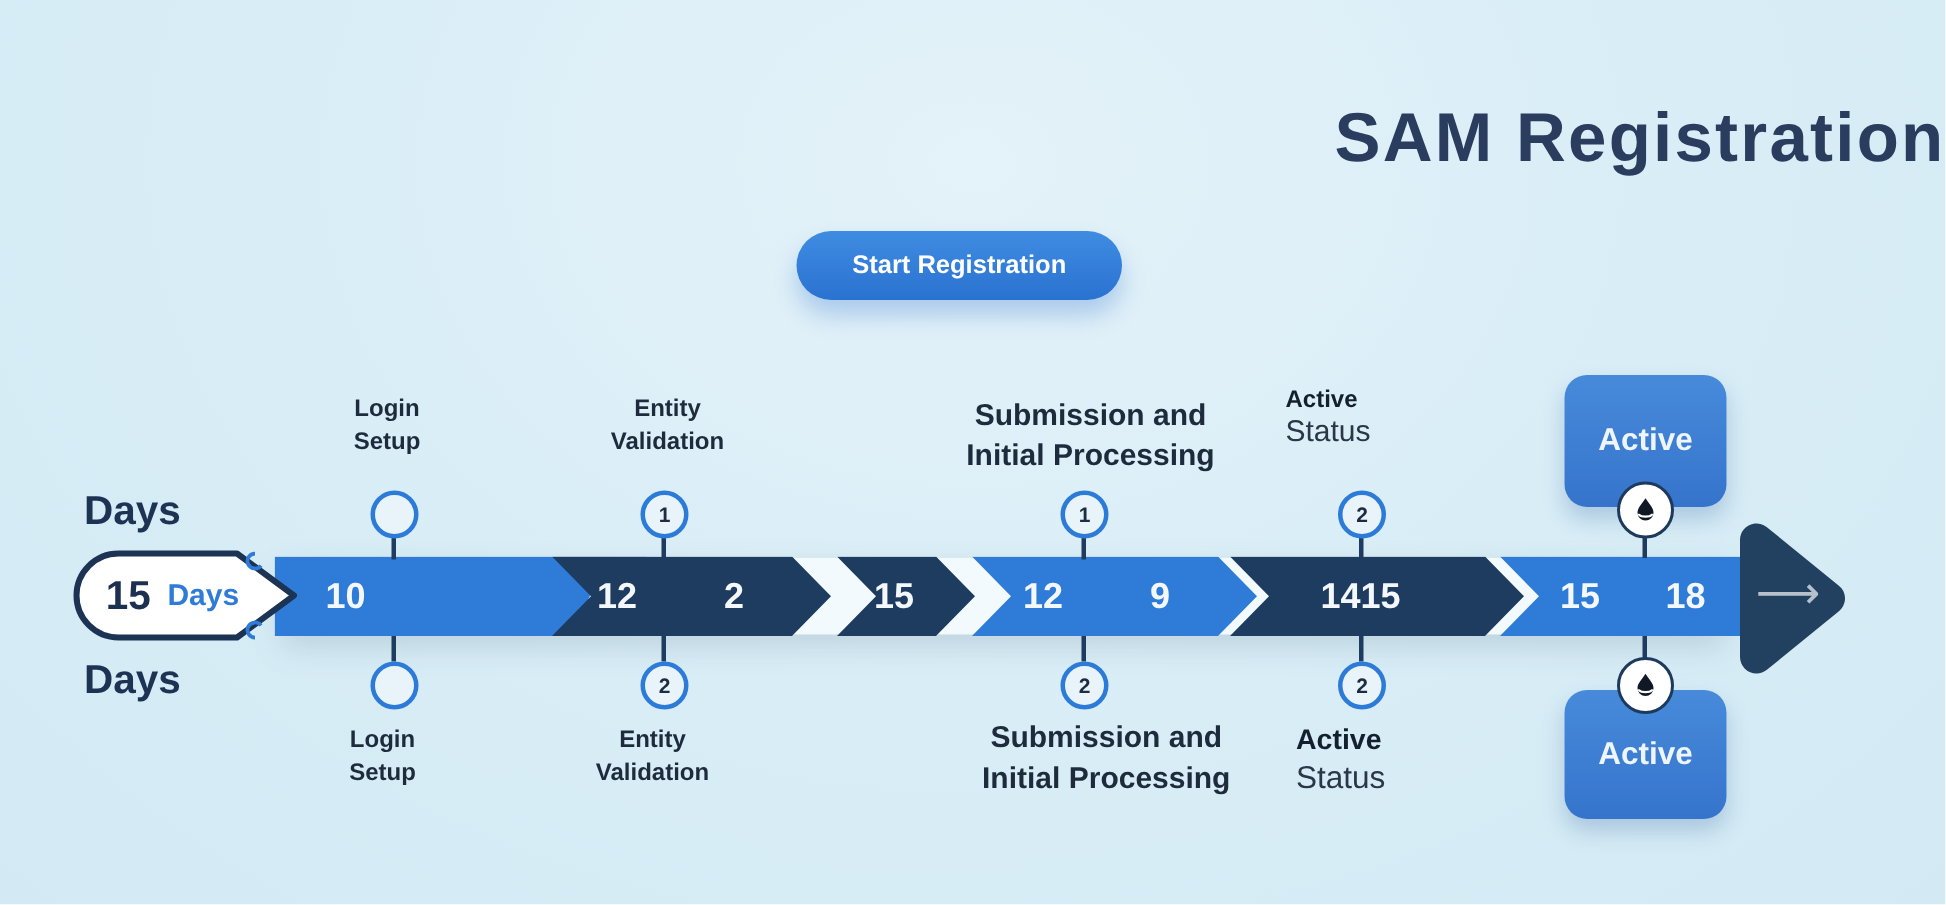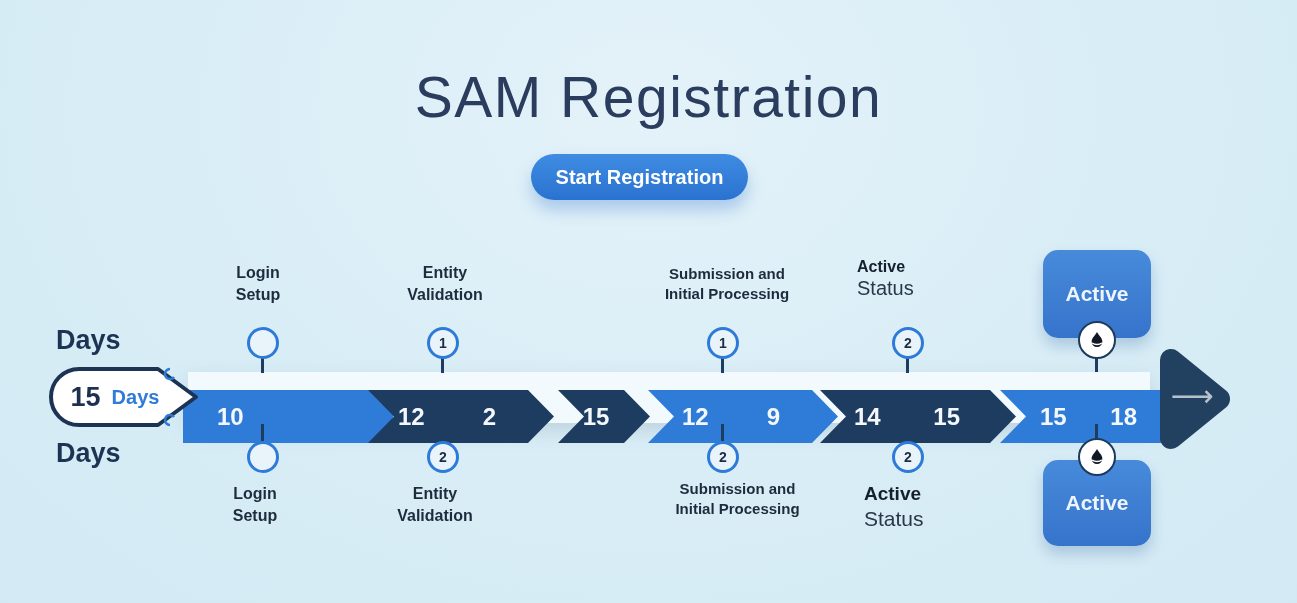--- a/index.html
+++ b/index.html
@@ -5,40 +5,40 @@
   html,body{margin:0;padding:0;}
   body{font-family:"Liberation Sans","DejaVu Sans",sans-serif;}
   #canvas{
     position:relative;width:1297px;height:603px;overflow:hidden;
     background:radial-gradient(ellipse at 50% 18%, #e4f2f9 0%, #d8edf6 55%, #d3eaf4 100%);
   }
   .abs{position:absolute;}
 
   
   .page-title{
-    left:0;top:64px;width:100%;text-align:center;
-    font-size:57px;font-weight:400;letter-spacing:1.5px;color:#2b3d5e;
+    left:0;top:64px;width:100%;text-align:right;
+    font-size:46px;font-weight:700;letter-spacing:1.5px;color:#2b3d5e;
   }
   .cta{
     left:531px;top:154px;width:217px;height:46px;border:none;cursor:pointer;
     border-radius:23px;background:linear-gradient(180deg,#3f8ce2 0%,#2a72d0 100%);
     box-shadow:0 10px 16px rgba(42,111,208,.30);
-    color:#fff;font-size:20px;font-weight:700;font-family:inherit;
+    color:#fff;font-size:17px;font-weight:700;font-family:inherit;
   }
 
   
   .days-label{font-size:27px;font-weight:700;color:#1d3354;}
 
   
   .bar-backing{
     left:188px;top:372px;width:962px;height:51px;background:#f2fafd;
     filter:drop-shadow(0 8px 10px rgba(30,60,90,.15));
   }
   .seg{
-    top:390px;height:53px;display:flex;align-items:center;justify-content:space-between;
+    top:371px;height:53px;display:flex;align-items:center;justify-content:space-between;
     font-size:24px;font-weight:700;color:#f4f8fc;
   }
   .seg.blue{background:#2f7cd8;}
   .seg.dark{background:#1e3c5f;}
   .clip-point{clip-path:polygon(0 0,calc(100% - 26px) 0,100% 50%,calc(100% - 26px) 100%,0 100%);}
   .clip-both{clip-path:polygon(0 0,calc(100% - 26px) 0,100% 50%,calc(100% - 26px) 100%,0 100%,26px 50%);}
   .clip-notch{clip-path:polygon(0 0,100% 0,100% 100%,0 100%,26px 50%);}
 
   
   .pill-text{left:62px;top:371px;width:106px;height:53px;display:flex;align-items:center;gap:11px;justify-content:center;}
@@ -48,21 +48,21 @@
   
   .stem{width:3px;background:#1e3c5f;}
   .node{
     width:26px;height:26px;border-radius:50%;border:3px solid #2d7bd8;background:#e9f4fa;
     display:flex;align-items:center;justify-content:center;
     font-size:14px;font-weight:700;color:#1d2c42;
   }
 
   
   .lbl{white-space:pre-line;text-align:center;font-weight:700;color:#1e2b3c;font-size:16px;line-height:1.4;}
-  .lbl.small{font-size:15px;line-height:1.35;}
+  .lbl.small{font-size:20px;line-height:1.35;}
   .as-line1{font-weight:700;font-size:16px;color:#15202e;line-height:1.2;}
   .as-line2{font-weight:400;font-size:20px;color:#2b3748;line-height:1.2;text-align:right;}
   .as-bottom .as-line1{font-size:19px;}
   .as-bottom .as-line2{font-size:21px;}
 
   
   .card{
     width:108px;border-radius:15px;display:flex;align-items:center;justify-content:center;
     background:linear-gradient(180deg,#478ada 0%,#3674cc 100%);
     box-shadow:0 8px 14px rgba(40,90,160,.25);
@@ -98,21 +98,21 @@
     <span>12</span>
     <span>2</span>
   </div>
   <div class="abs seg dark clip-both" style="left:558px;width:92px;justify-content:center;padding-right:16px;box-sizing:border-box;">
     <span>15</span>
   </div>
   <div class="abs seg blue clip-both" style="left:648px;width:190px;padding:0 58px 0 34px;box-sizing:border-box;">
     <span>12</span>
     <span>9</span>
   </div>
-  <div class="abs seg dark clip-both" style="left:820px;width:196px;padding:0 56px 0 34px;box-sizing:border-box;">
+  <div class="abs seg dark clip-both" style="left:820px;width:196px;padding:0 56px 0 34px;box-sizing:border-box;justify-content:center;">
     <span>14</span>
     <span>15</span>
   </div>
   <div class="abs seg blue clip-notch" style="left:1000px;width:163px;padding:0 26px 0 40px;box-sizing:border-box;">
     <span>15</span>
     <span>18</span>
   </div>
 
   <svg class="abs" style="left:46px;top:364px;" width="156" height="68" viewBox="0 0 156 68">
     <path d="M33 5 H112 L150 33 L112 61 H33 A28 28 0 0 1 33 5 Z" fill="#ffffff" stroke="#1d3354" stroke-width="4" stroke-linejoin="round"></path>

